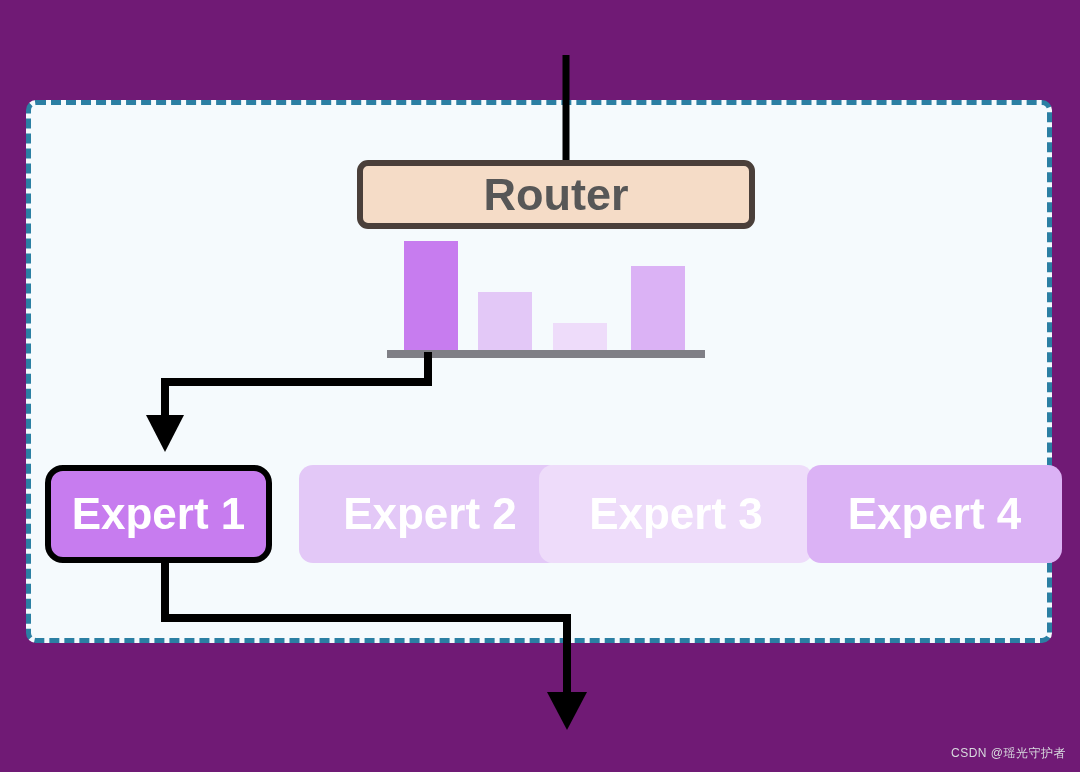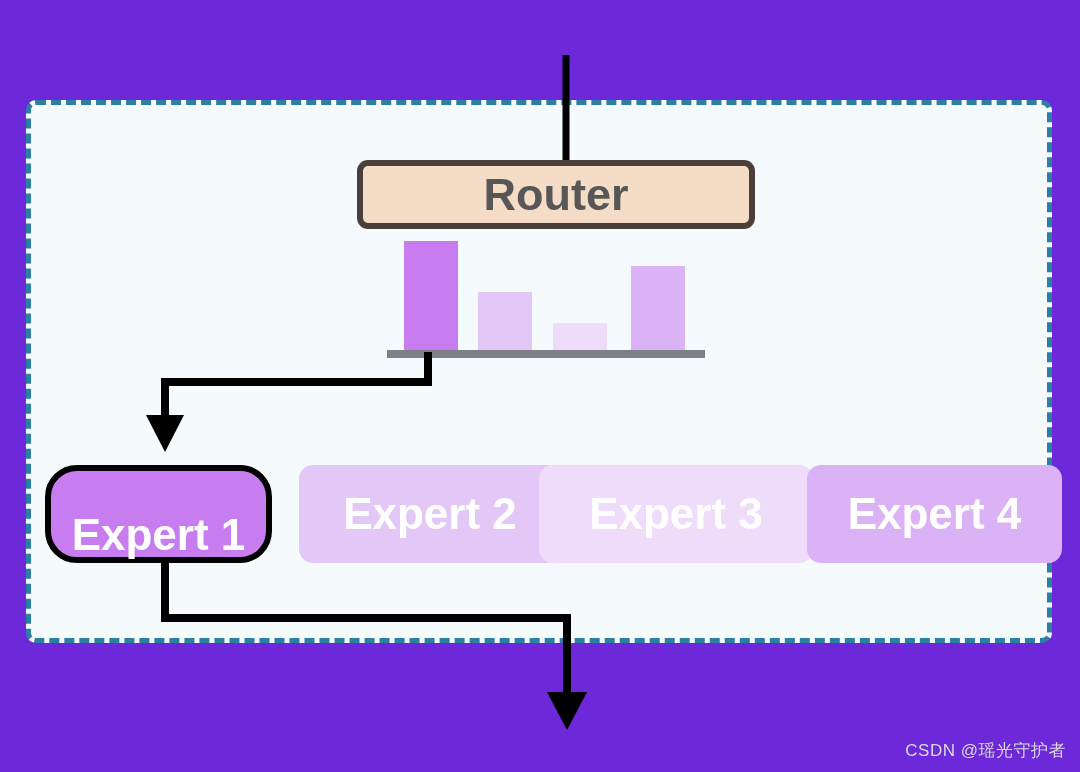--- a/index.html
+++ b/index.html
@@ -9,21 +9,21 @@
     background: #ffffff;
   }
   body {
     font-family: "Liberation Sans", sans-serif;
     -webkit-font-smoothing: antialiased;
   }
   #canvas {
     position: relative;
     width: 1080px;
     height: 772px;
-    background: #6d28d9;
+    background: #701a75;
     overflow: hidden;
   }
 
   
   .moe-container {
     position: absolute;
     left: 26px;
     top: 100px;
     width: 1026px;
     height: 543px;
@@ -91,40 +91,39 @@
   }
   .expert-label {
     font-size: 44px;
     font-weight: bold;
     color: #ffffff;
     line-height: 1;
     white-space: nowrap;
   }
   .expert-selected {
     border: 6px solid #000000;
-    border-radius: 32px;
-    align-items: flex-end;
+    border-radius: 18px;
   }
 
   
   .wires {
     position: absolute;
     left: 0;
     top: 0;
     width: 1080px;
     height: 772px;
     pointer-events: none;
   }
 
   
   .watermark {
     position: absolute;
     right: 14px;
     bottom: 10px;
-    font-size: 17px;
+    font-size: 12px;
     color: #d8dade;
     letter-spacing: 0.5px;
     white-space: nowrap;
   }
 </style>
 </head>
 <body>
 
 <div id="canvas">
 

